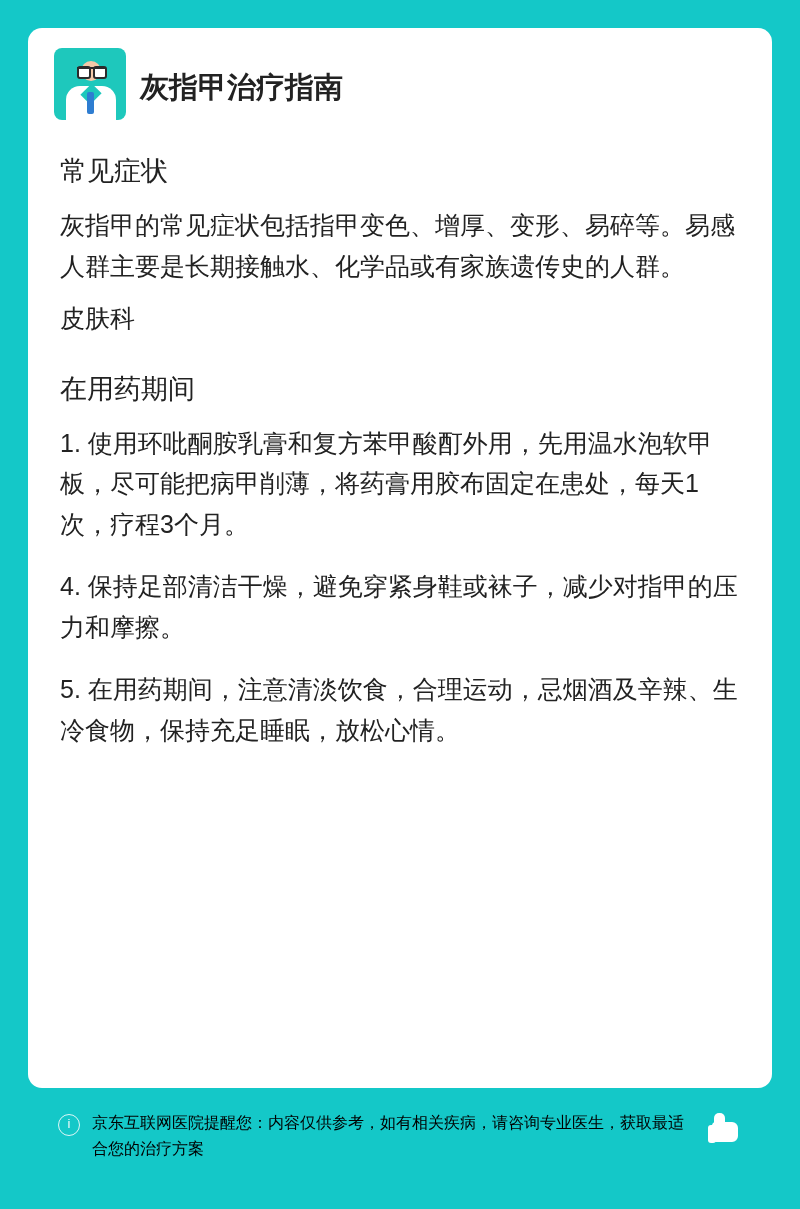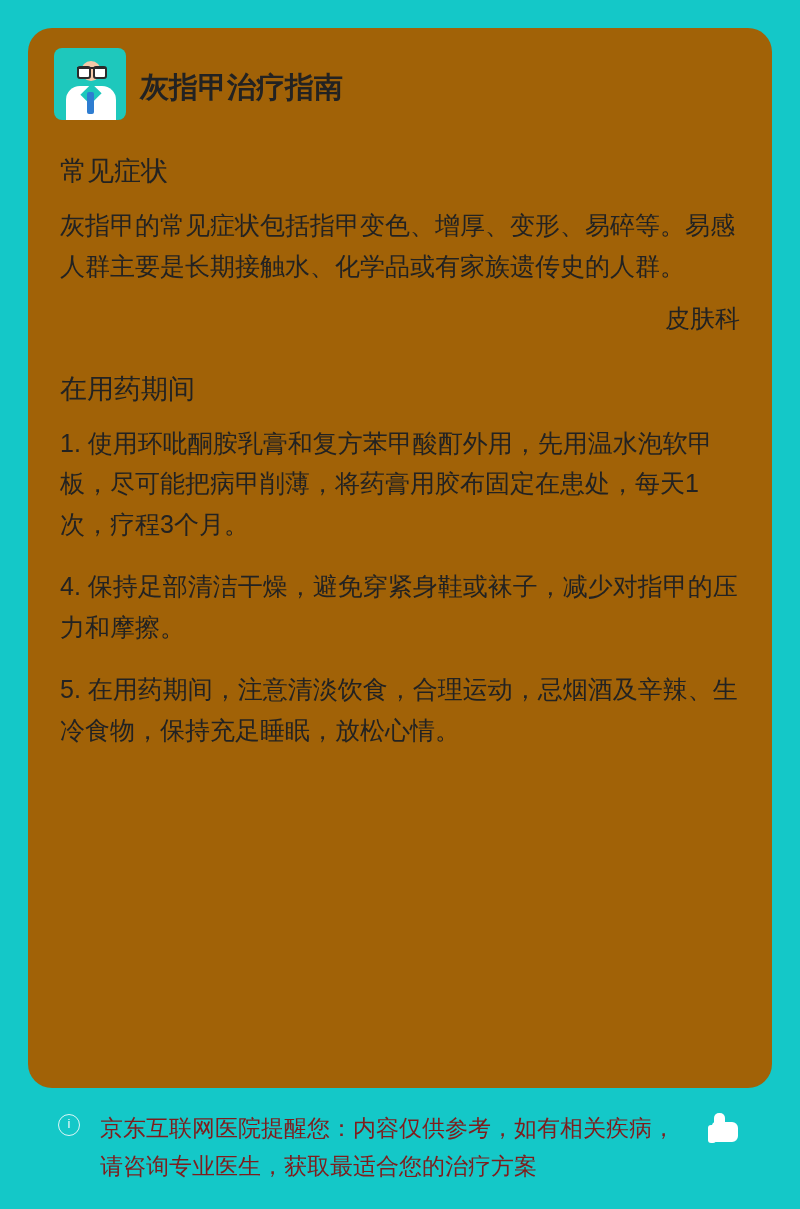--- a/index.html
+++ b/index.html
@@ -14,22 +14,22 @@
     overflow: hidden;
   }
   .page {
     position: relative;
     width: 800px;
     height: 1209px;
     box-sizing: border-box;
     padding: 28px 28px 0 28px;
   }
   .card {
-    background: #a16207;
-    border-radius: 24px;
+    background: #ffffff;
+    border-radius: 14px;
     box-sizing: border-box;
     padding: 26px 32px 34px 32px;
     min-height: 1060px;
   }
   .doc-header {
     display: flex;
     align-items: flex-start;
     gap: 14px;
     margin-bottom: 18px;
   }
@@ -117,21 +117,20 @@
     font-size: 25px;
     color: #222222;
     line-height: 1.62;
     margin: 12px 0 14px 0;
   }
   p.dept {
     font-size: 25px;
     color: #222222;
     line-height: 1.5;
     margin: 0;
-    text-align: right;
   }
   ol.tips {
     list-style: none;
     margin: 0;
     padding: 0;
   }
   ol.tips li {
     font-size: 25px;
     color: #222222;
     line-height: 1.62;
@@ -151,24 +150,23 @@
     border-radius: 50%;
     border: 1.5px solid rgba(255,255,255,0.85);
     color: rgba(255,255,255,0.95);
     font-size: 13px;
     line-height: 18px;
     text-align: center;
     margin-top: 4px;
   }
   .footer-text {
     flex: 1 1 auto;
-    font-size: 23px;
+    font-size: 16px;
     line-height: 1.65;
-    color: #7f1d1d;
-    margin-left: 8px;
+    color: #000000;
   }
   .thumb {
     flex: 0 0 34px;
     width: 34px;
     height: 34px;
     margin-top: 2px;
     position: relative;
   }
   .thumb .hand {
     position: absolute;

